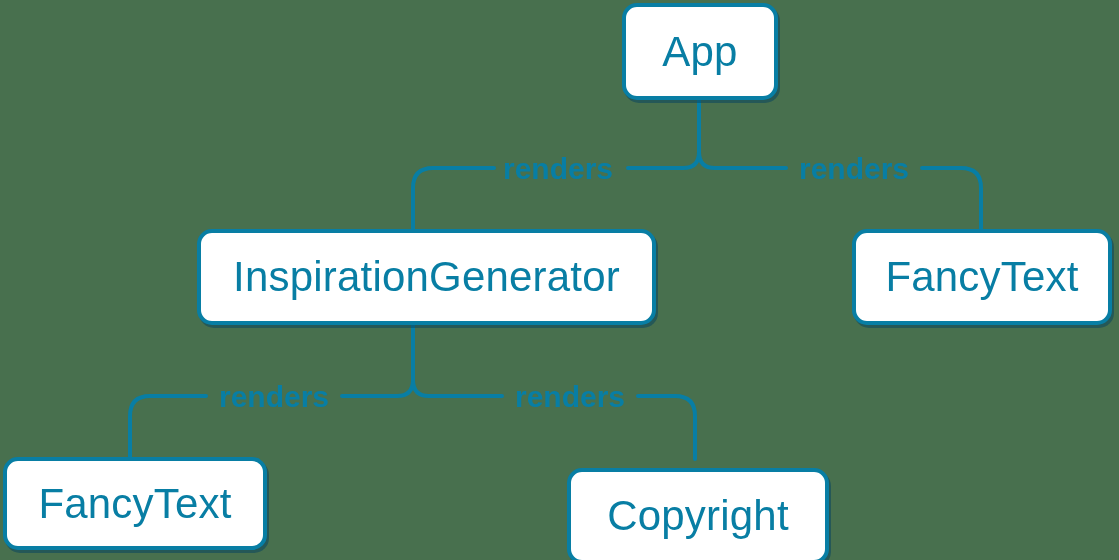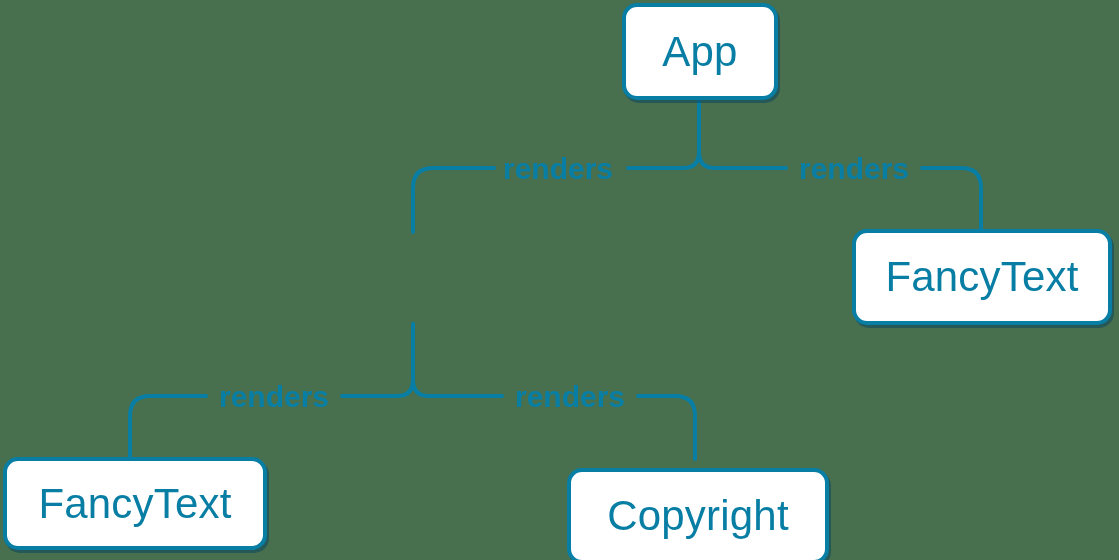--- a/index.html
+++ b/index.html
@@ -83,20 +83,23 @@
 
     <path class="edge-line" d="M 413 324 L 413 380 Q 413 396 429 396 L 502 396"></path>
     <path class="edge-line" d="M 638 396 L 675 396 Q 695 396 695 416 L 695 459"></path>
     <text class="edge-label" x="570" y="396">renders</text>
   </svg>
 
   <div class="node node-app">
     <span class="node-label">App</span>
   </div>
 
+  <div class="node node-inspiration-generator">
+    <span class="node-label">InspirationGenerator</span>
+  </div>
 
   <div class="node node-fancy-text-top">
     <span class="node-label">FancyText</span>
   </div>
 
   <div class="node node-fancy-text-bottom">
     <span class="node-label">FancyText</span>
   </div>
 
   <div class="node node-copyright">

